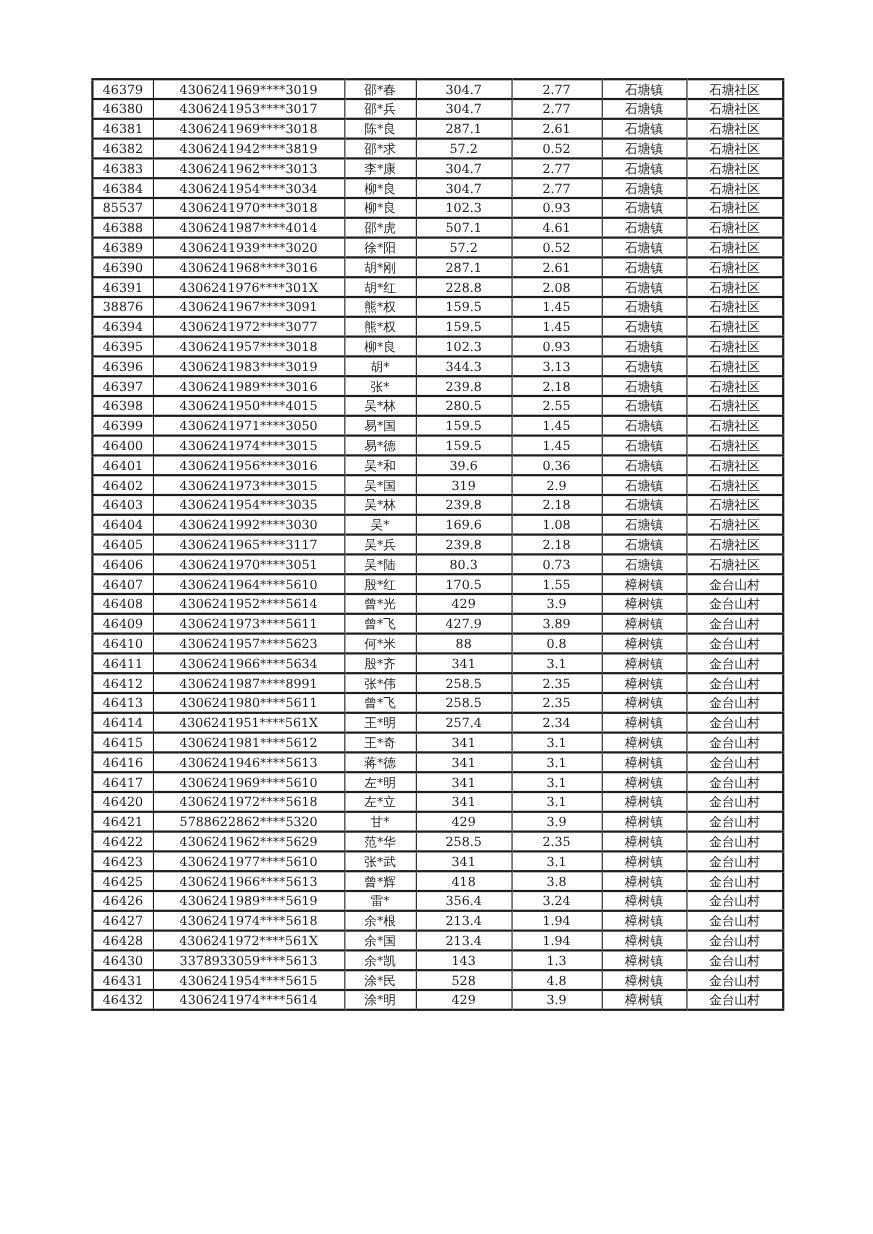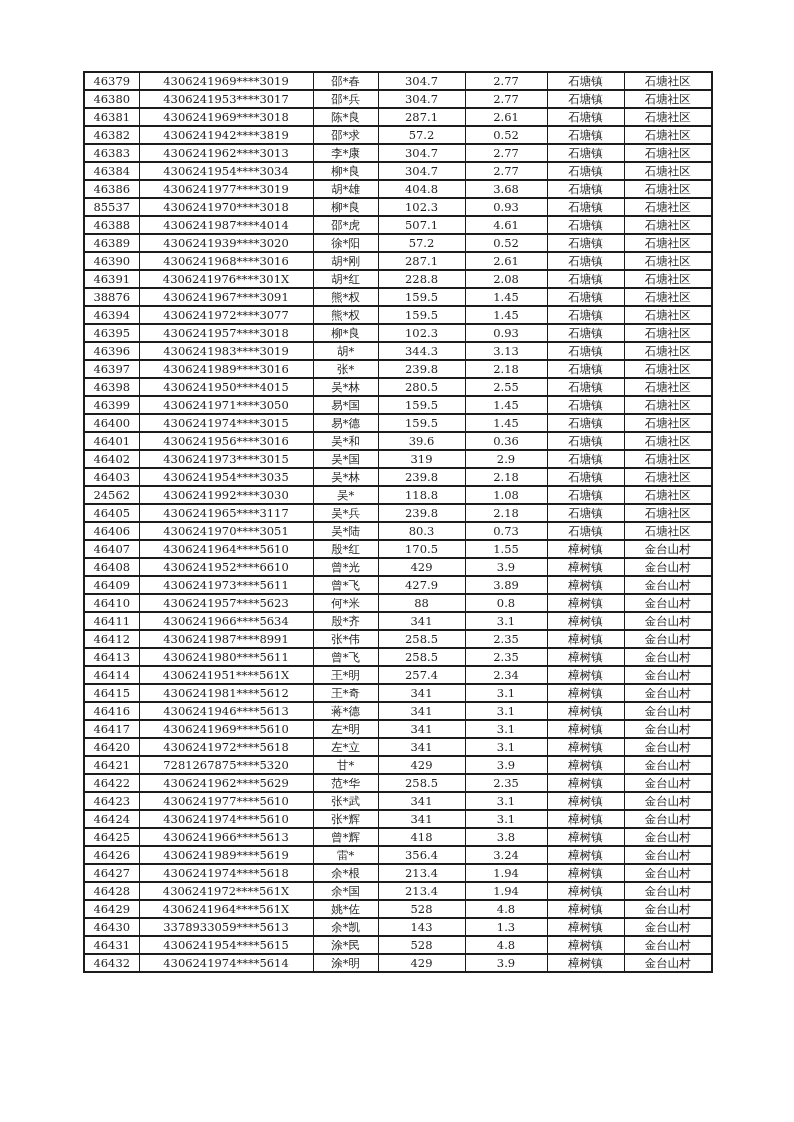--- a/index.html
+++ b/index.html
@@ -116,29 +116,20 @@
         <tr>
           <td>46384</td>
           <td>4306241954****3034</td>
           <td>柳*良</td>
           <td>304.7</td>
           <td>2.77</td>
           <td>石塘镇</td>
           <td>石塘社区</td>
         </tr>
         <tr>
-          <td>46386</td>
-          <td>4306241977****3019</td>
-          <td>胡*雄</td>
-          <td>404.8</td>
-          <td>3.68</td>
-          <td>石塘镇</td>
-          <td>石塘社区</td>
-        </tr>
-        <tr>
           <td>85537</td>
           <td>4306241970****3018</td>
           <td>柳*良</td>
           <td>102.3</td>
           <td>0.93</td>
           <td>石塘镇</td>
           <td>石塘社区</td>
         </tr>
         <tr>
           <td>46388</td>
@@ -269,24 +260,24 @@
         <tr>
           <td>46403</td>
           <td>4306241954****3035</td>
           <td>吴*林</td>
           <td>239.8</td>
           <td>2.18</td>
           <td>石塘镇</td>
           <td>石塘社区</td>
         </tr>
         <tr>
-          <td>24562</td>
+          <td>46404</td>
           <td>4306241992****3030</td>
           <td>吴*</td>
-          <td>118.8</td>
+          <td>169.6</td>
           <td>1.08</td>
           <td>石塘镇</td>
           <td>石塘社区</td>
         </tr>
         <tr>
           <td>46405</td>
           <td>4306241965****3117</td>
           <td>吴*兵</td>
           <td>239.8</td>
           <td>2.18</td>
@@ -306,21 +297,21 @@
           <td>46407</td>
           <td>4306241964****5610</td>
           <td>殷*红</td>
           <td>170.5</td>
           <td>1.55</td>
           <td>樟树镇</td>
           <td>金台山村</td>
         </tr>
         <tr>
           <td>46408</td>
-          <td>4306241952****6610</td>
+          <td>4306241952****5614</td>
           <td>曾*光</td>
           <td>429</td>
           <td>3.9</td>
           <td>樟树镇</td>
           <td>金台山村</td>
         </tr>
         <tr>
           <td>46409</td>
           <td>4306241973****5611</td>
           <td>曾*飞</td>
@@ -405,21 +396,21 @@
           <td>46420</td>
           <td>4306241972****5618</td>
           <td>左*立</td>
           <td>341</td>
           <td>3.1</td>
           <td>樟树镇</td>
           <td>金台山村</td>
         </tr>
         <tr>
           <td>46421</td>
-          <td>7281267875****5320</td>
+          <td>5788622862****5320</td>
           <td>甘*</td>
           <td>429</td>
           <td>3.9</td>
           <td>樟树镇</td>
           <td>金台山村</td>
         </tr>
         <tr>
           <td>46422</td>
           <td>4306241962****5629</td>
           <td>范*华</td>
@@ -431,29 +422,20 @@
         <tr>
           <td>46423</td>
           <td>4306241977****5610</td>
           <td>张*武</td>
           <td>341</td>
           <td>3.1</td>
           <td>樟树镇</td>
           <td>金台山村</td>
         </tr>
         <tr>
-          <td>46424</td>
-          <td>4306241974****5610</td>
-          <td>张*辉</td>
-          <td>341</td>
-          <td>3.1</td>
-          <td>樟树镇</td>
-          <td>金台山村</td>
-        </tr>
-        <tr>
           <td>46425</td>
           <td>4306241966****5613</td>
           <td>曾*辉</td>
           <td>418</td>
           <td>3.8</td>
           <td>樟树镇</td>
           <td>金台山村</td>
         </tr>
         <tr>
           <td>46426</td>
@@ -476,29 +458,20 @@
         <tr>
           <td>46428</td>
           <td>4306241972****561X</td>
           <td>余*国</td>
           <td>213.4</td>
           <td>1.94</td>
           <td>樟树镇</td>
           <td>金台山村</td>
         </tr>
         <tr>
-          <td>46429</td>
-          <td>4306241964****561X</td>
-          <td>姚*佐</td>
-          <td>528</td>
-          <td>4.8</td>
-          <td>樟树镇</td>
-          <td>金台山村</td>
-        </tr>
-        <tr>
           <td>46430</td>
           <td>3378933059****5613</td>
           <td>余*凯</td>
           <td>143</td>
           <td>1.3</td>
           <td>樟树镇</td>
           <td>金台山村</td>
         </tr>
         <tr>
           <td>46431</td>

